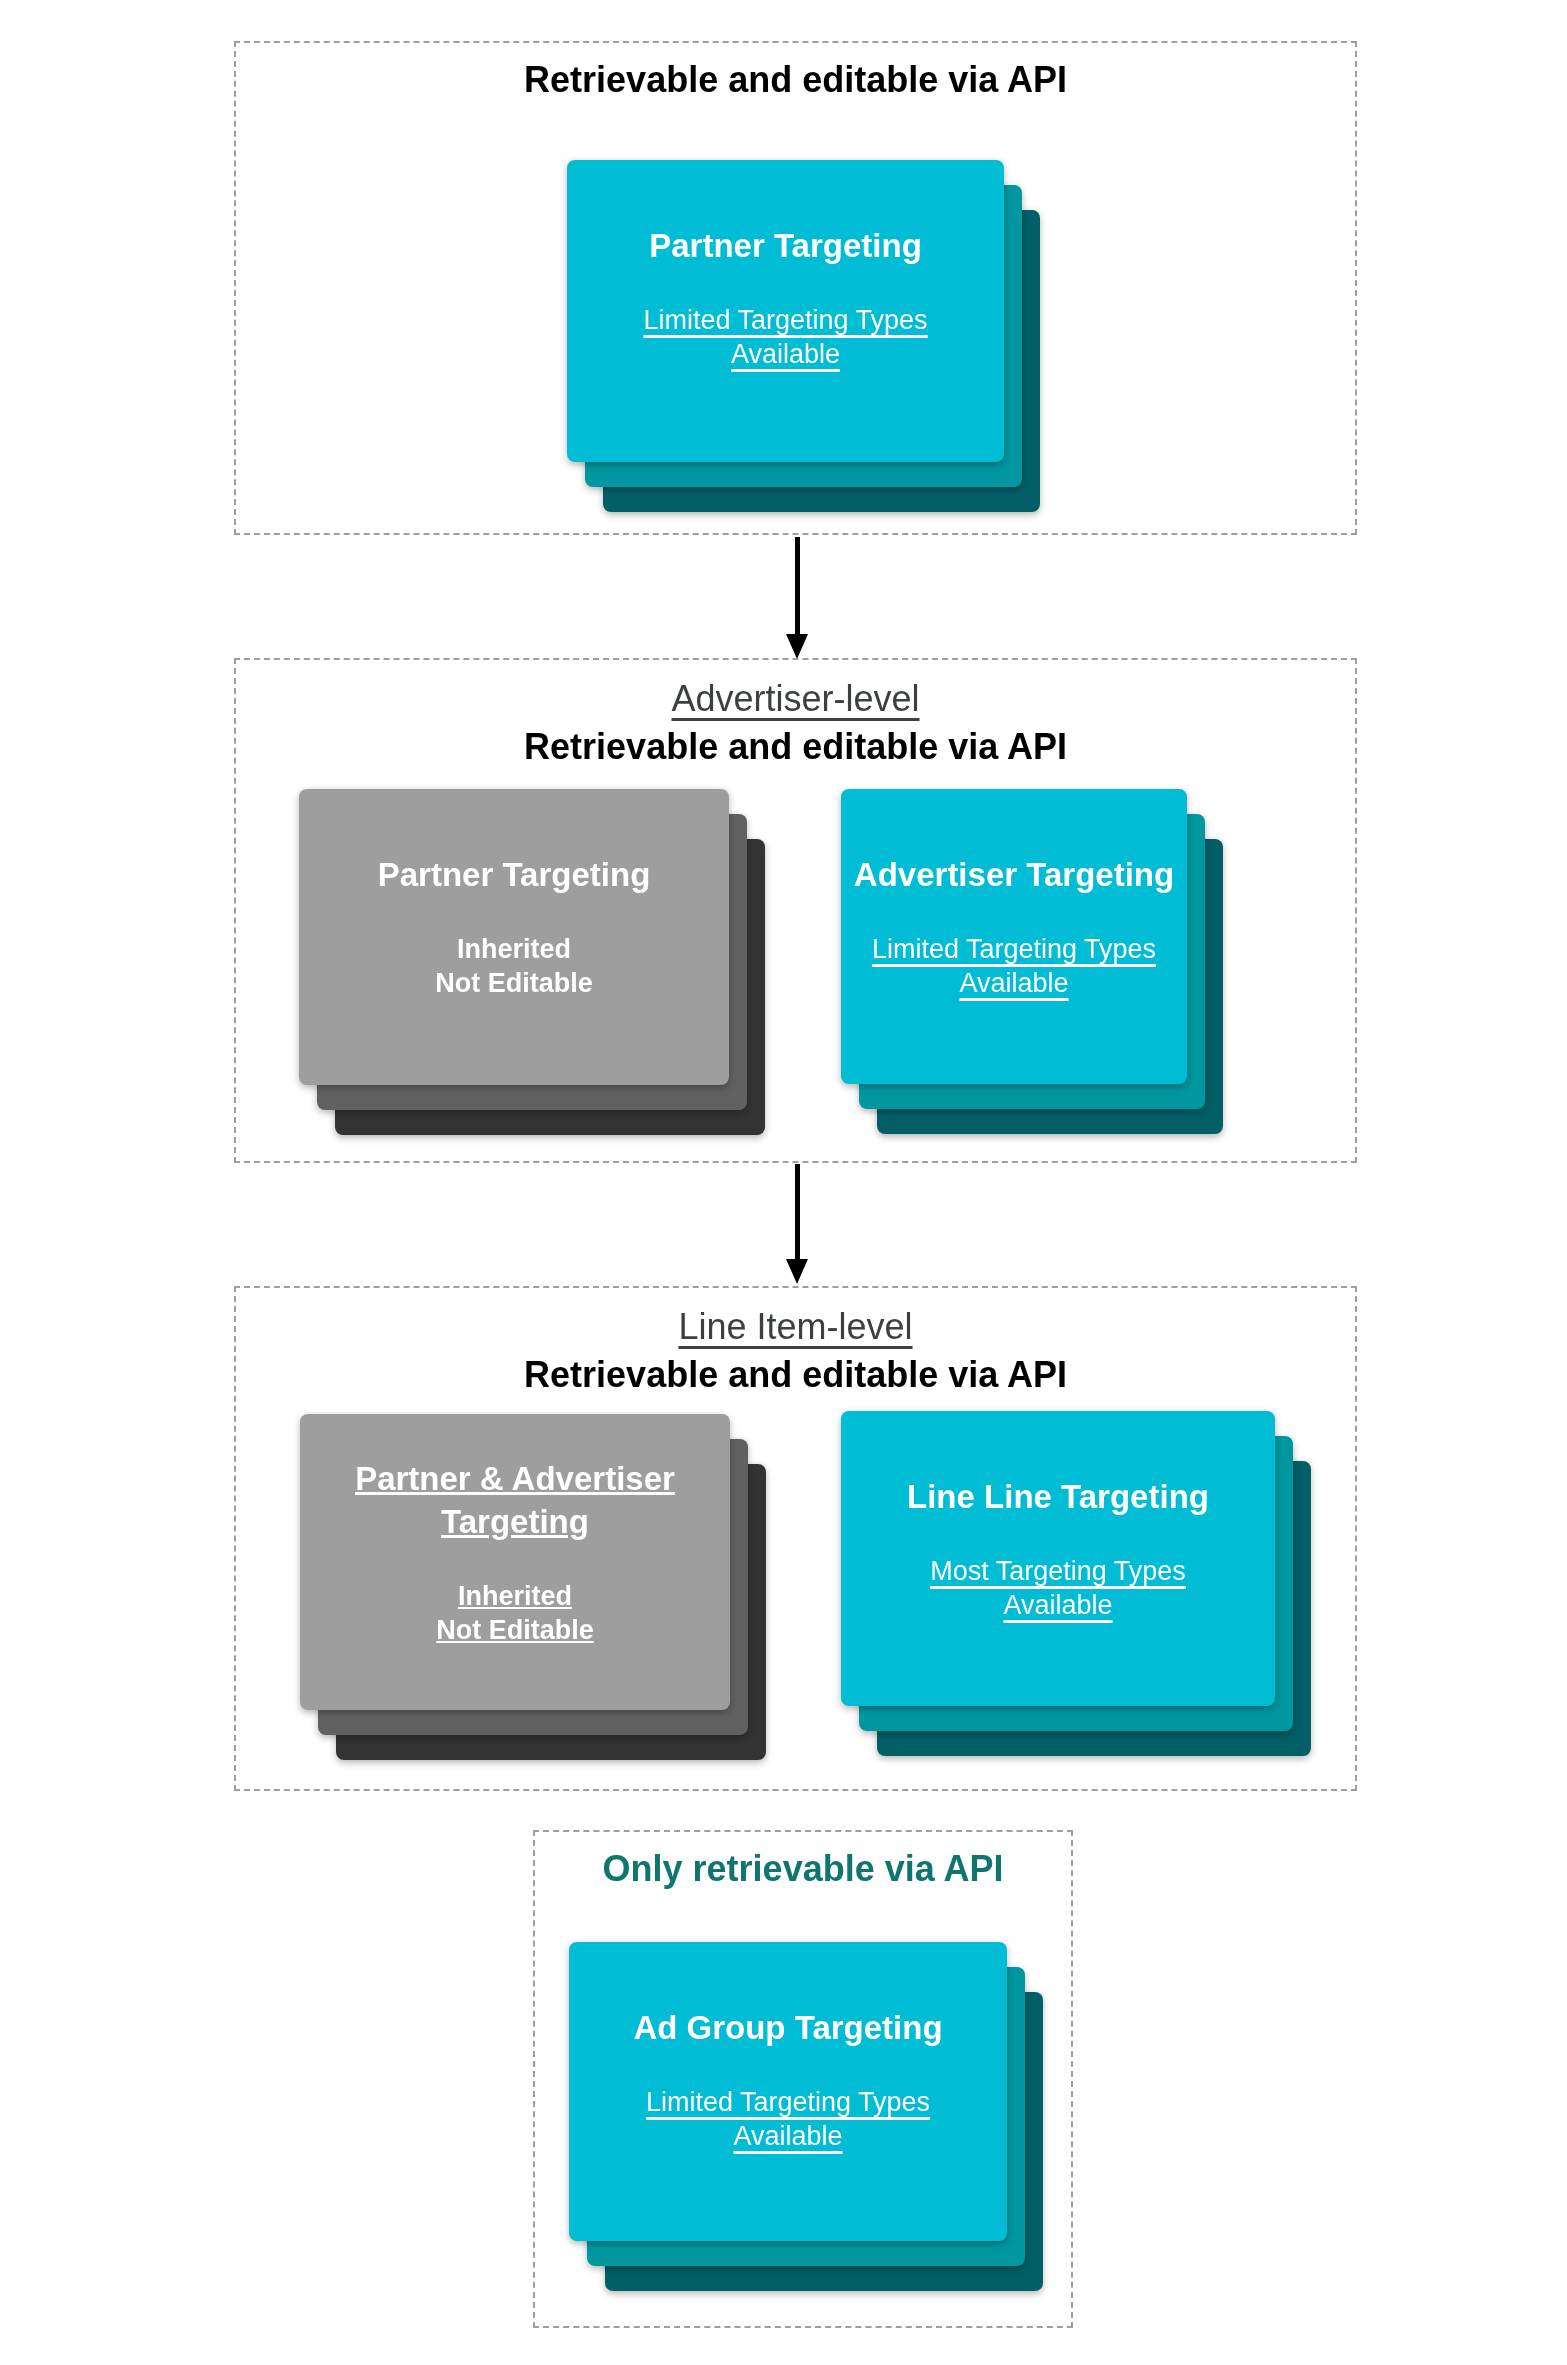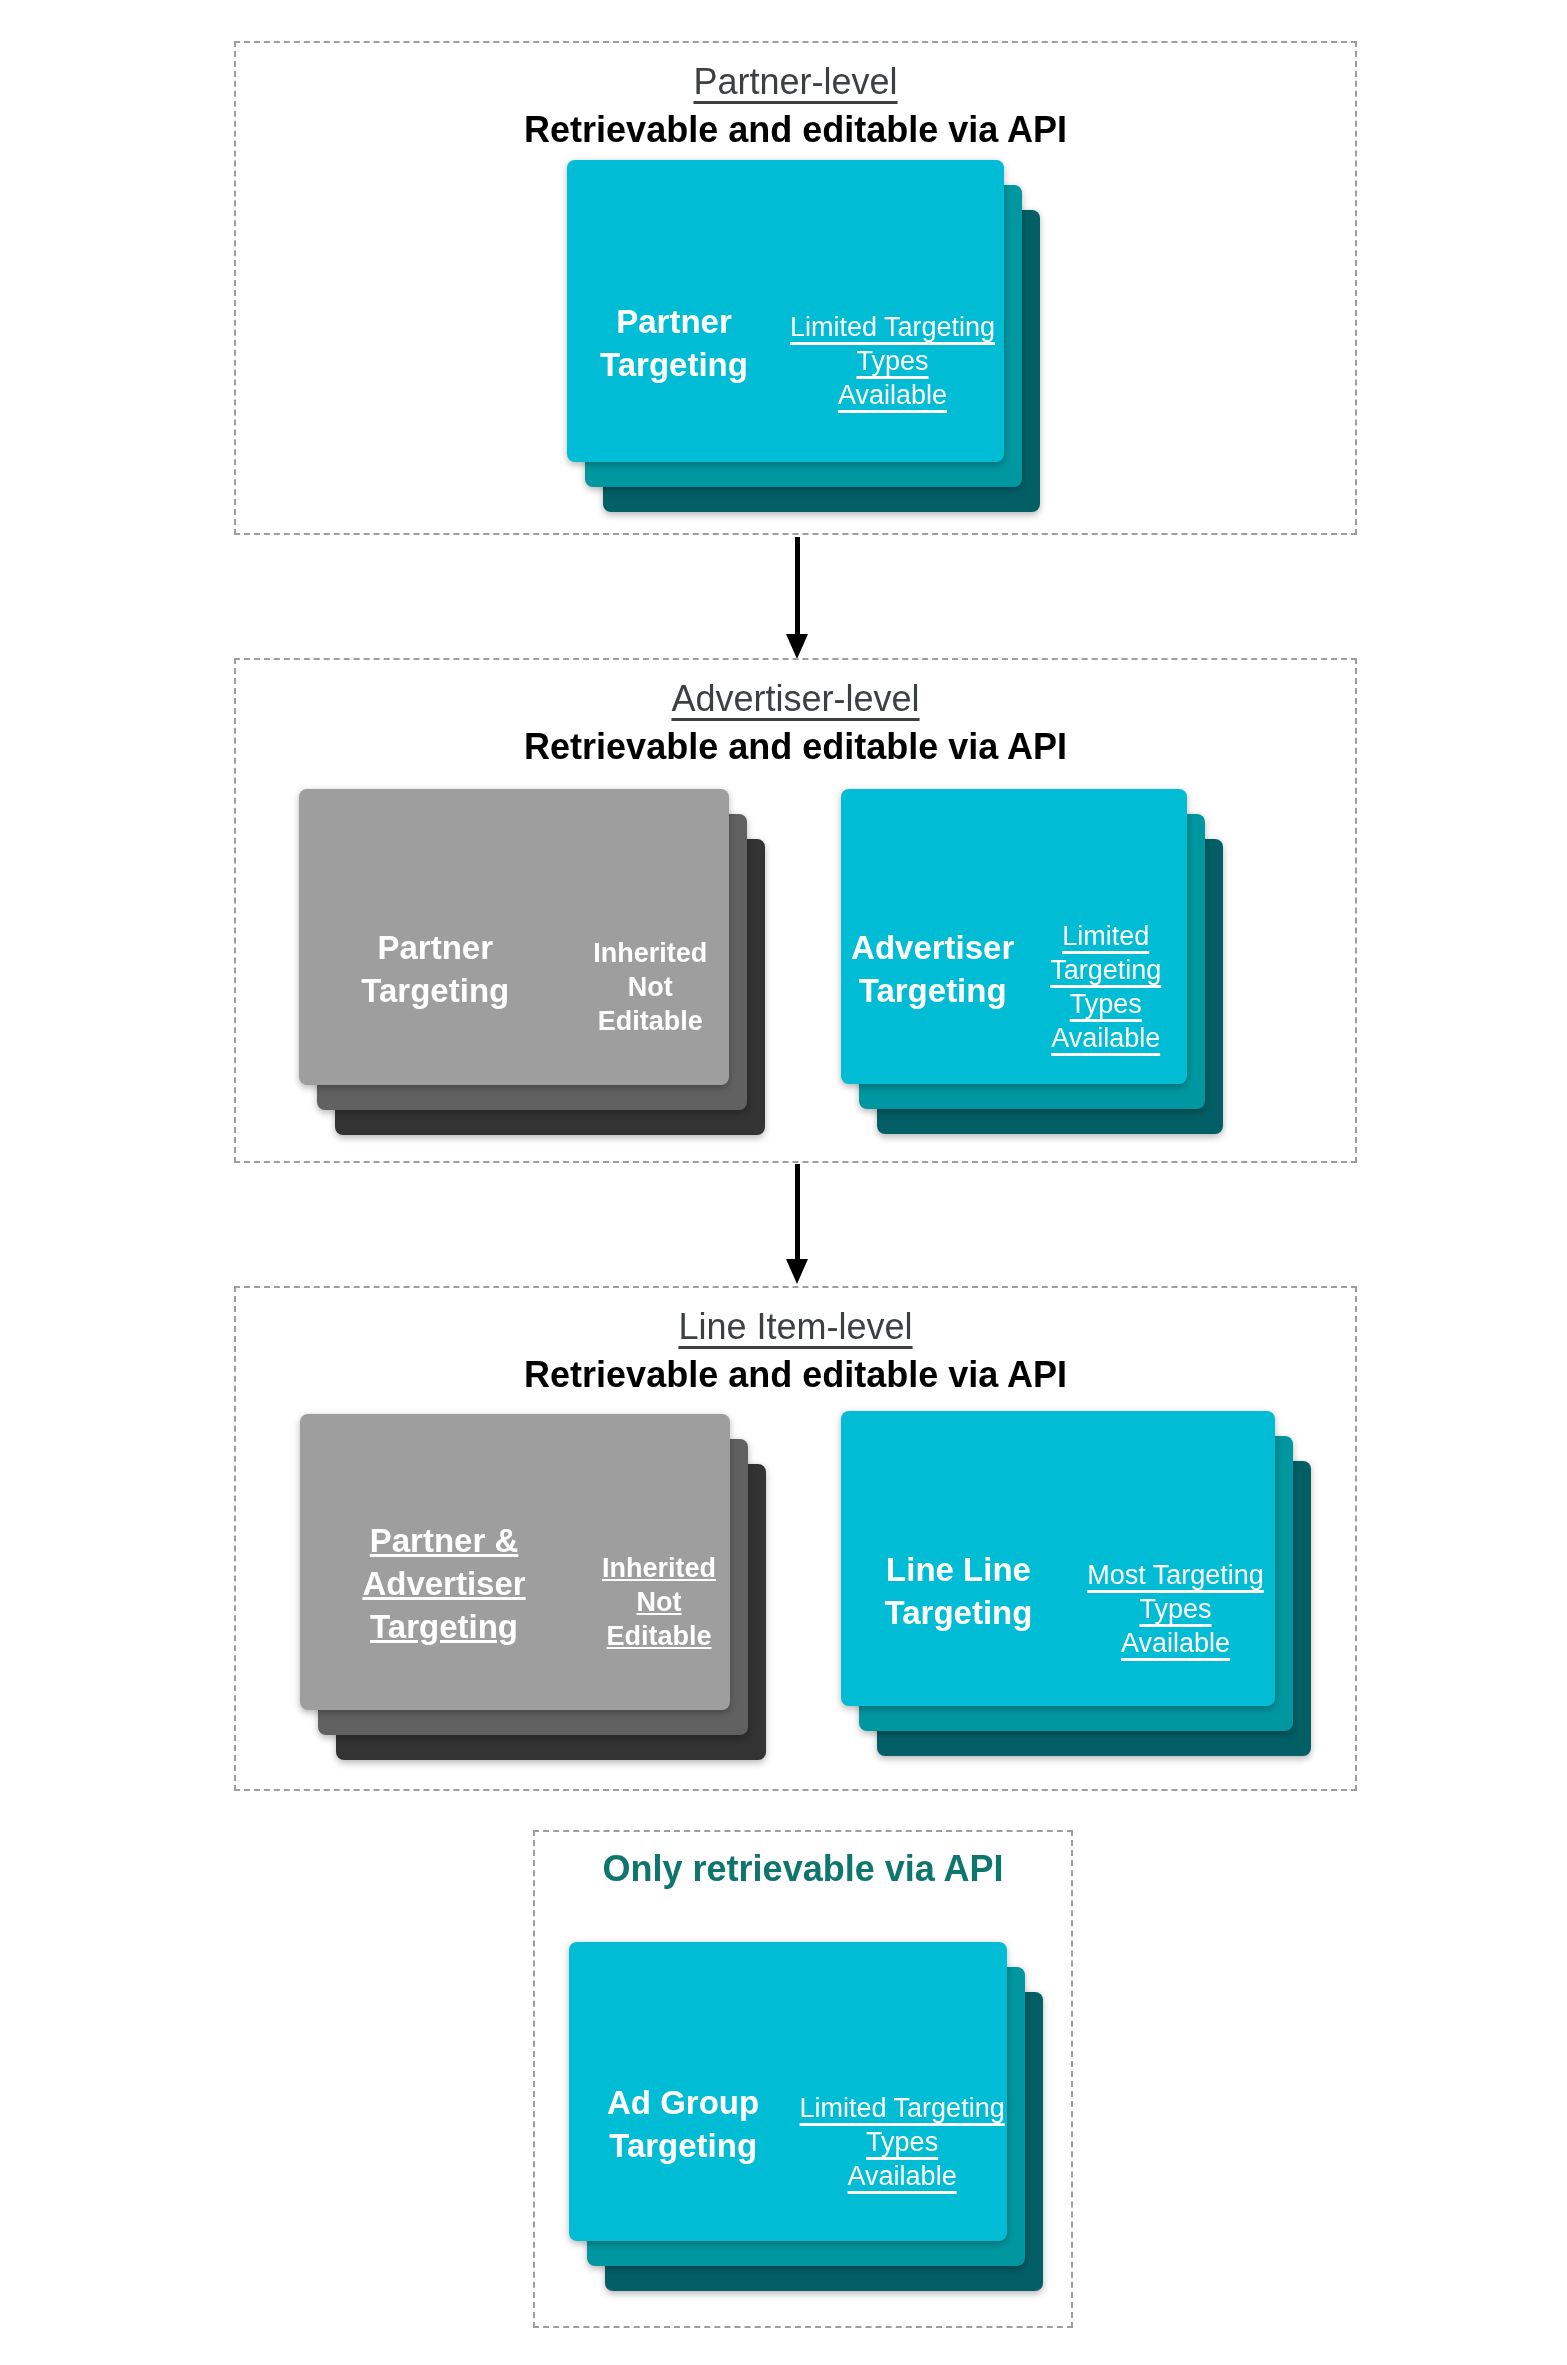--- a/index.html
+++ b/index.html
@@ -23,21 +23,21 @@
   .sheet.l3{transform:translate(36px,50px);}
 
   .teal .sheet.main{background:#00BCD4;}
   .teal .sheet.l2{background:#0097A0;}
   .teal .sheet.l3{background:#035F66;}
 
   .gray .sheet.main{background:#9E9E9E;}
   .gray .sheet.l2{background:#616161;}
   .gray .sheet.l3{background:#333333;}
 
-  .sheet.main{display:flex;align-items:center;text-align:center;
+  .sheet.main{display:flex;flex-direction:column;align-items:center;text-align:center;
               box-sizing:border-box;padding-top:64px;color:#ffffff;}
   .stack.tall-title .sheet.main{padding-top:43px;text-decoration:underline;}
 
   .card-title{font-size:33px;font-weight:700;line-height:43px;}
   .card-body{margin-top:36px;font-size:27px;line-height:34px;}
   .teal .card-body{font-weight:500;text-decoration:underline;
                    text-decoration-thickness:2.7px;text-underline-offset:6.3px;}
   .gray .card-body{font-weight:700;}
 
   
@@ -47,21 +47,20 @@
                 border-left:11.6px solid transparent;border-right:11.6px solid transparent;
                 border-top:25px solid #000000;}
 </style>
 </head>
 <body>
 
 <div class="canvas">
 
   <section class="level" style="left:234px;top:41px;width:1123px;height:494px">
     <div class="hgroup">
-      <div class="h1">Partner-level</div>
       <div class="h2">Retrievable and editable via API</div>
     </div>
     <div class="stack teal" style="left:331px;top:117px;width:437px;height:302px">
       <div class="sheet l3"></div>
       <div class="sheet l2"></div>
       <div class="sheet main">
         <div class="card-title">
           <div>Partner Targeting</div>
           <div></div>
         </div>

